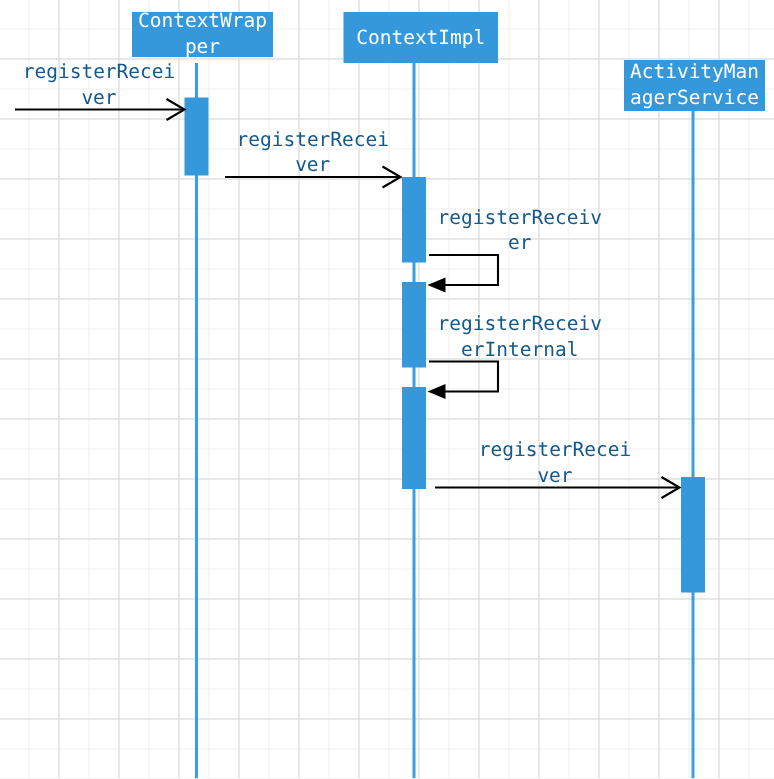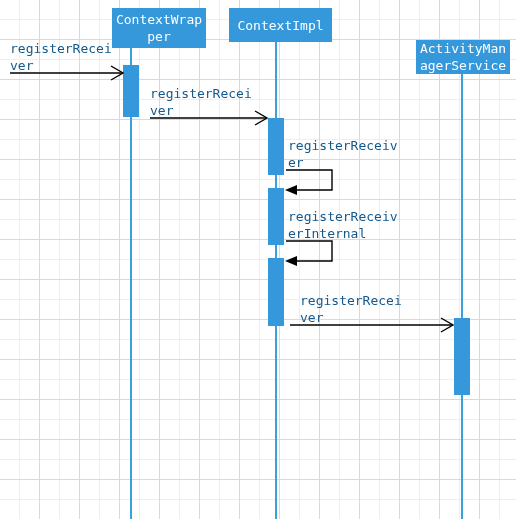--- a/index.html
+++ b/index.html
@@ -64,21 +64,21 @@
     background: #3498db;
   }
 
   
   .msg-label {
     position: absolute;
     color: #14598c;
     font-family: "DejaVu Sans Mono", "Liberation Mono", monospace;
     font-size: 13px;
     line-height: 17px;
-    text-align: left;
+    text-align: center;
     white-space: pre-line;
     word-break: break-all;
   }
 
   
   .arrow-svg {
     position: absolute;
     left: 0;
     top: 0;
     width: 516px;
@@ -89,21 +89,21 @@
 </style>
 </head>
 <body>
 
 <div id="canvas">
 
   <div class="lifeline" style="left:130px; top:42px; height:477px;"></div>
   <div class="lifeline" style="left:275px; top:42px; height:477px;"></div>
   <div class="lifeline" style="left:461px; top:42px; height:477px;"></div>
 
-  <div class="participant" style="left:88px; top:8px; width:94px; height:40px;margin-left:24px;">ContextWrap
+  <div class="participant" style="left:88px; top:8px; width:94px; height:30px;">ContextWrap
 per</div>
 
   <div class="participant" style="left:229px; top:8px; width:103px; height:34px;">ContextImpl</div>
 
   <div class="participant" style="left:416px; top:8px; width:94px; height:34px;margin-top:32px;">ActivityMan
 agerService</div>
 
   <div class="activation" style="left:123px; top:65px; height:52px;"></div>
 
   <div class="activation" style="left:268px; top:118px; height:57px;"></div>

